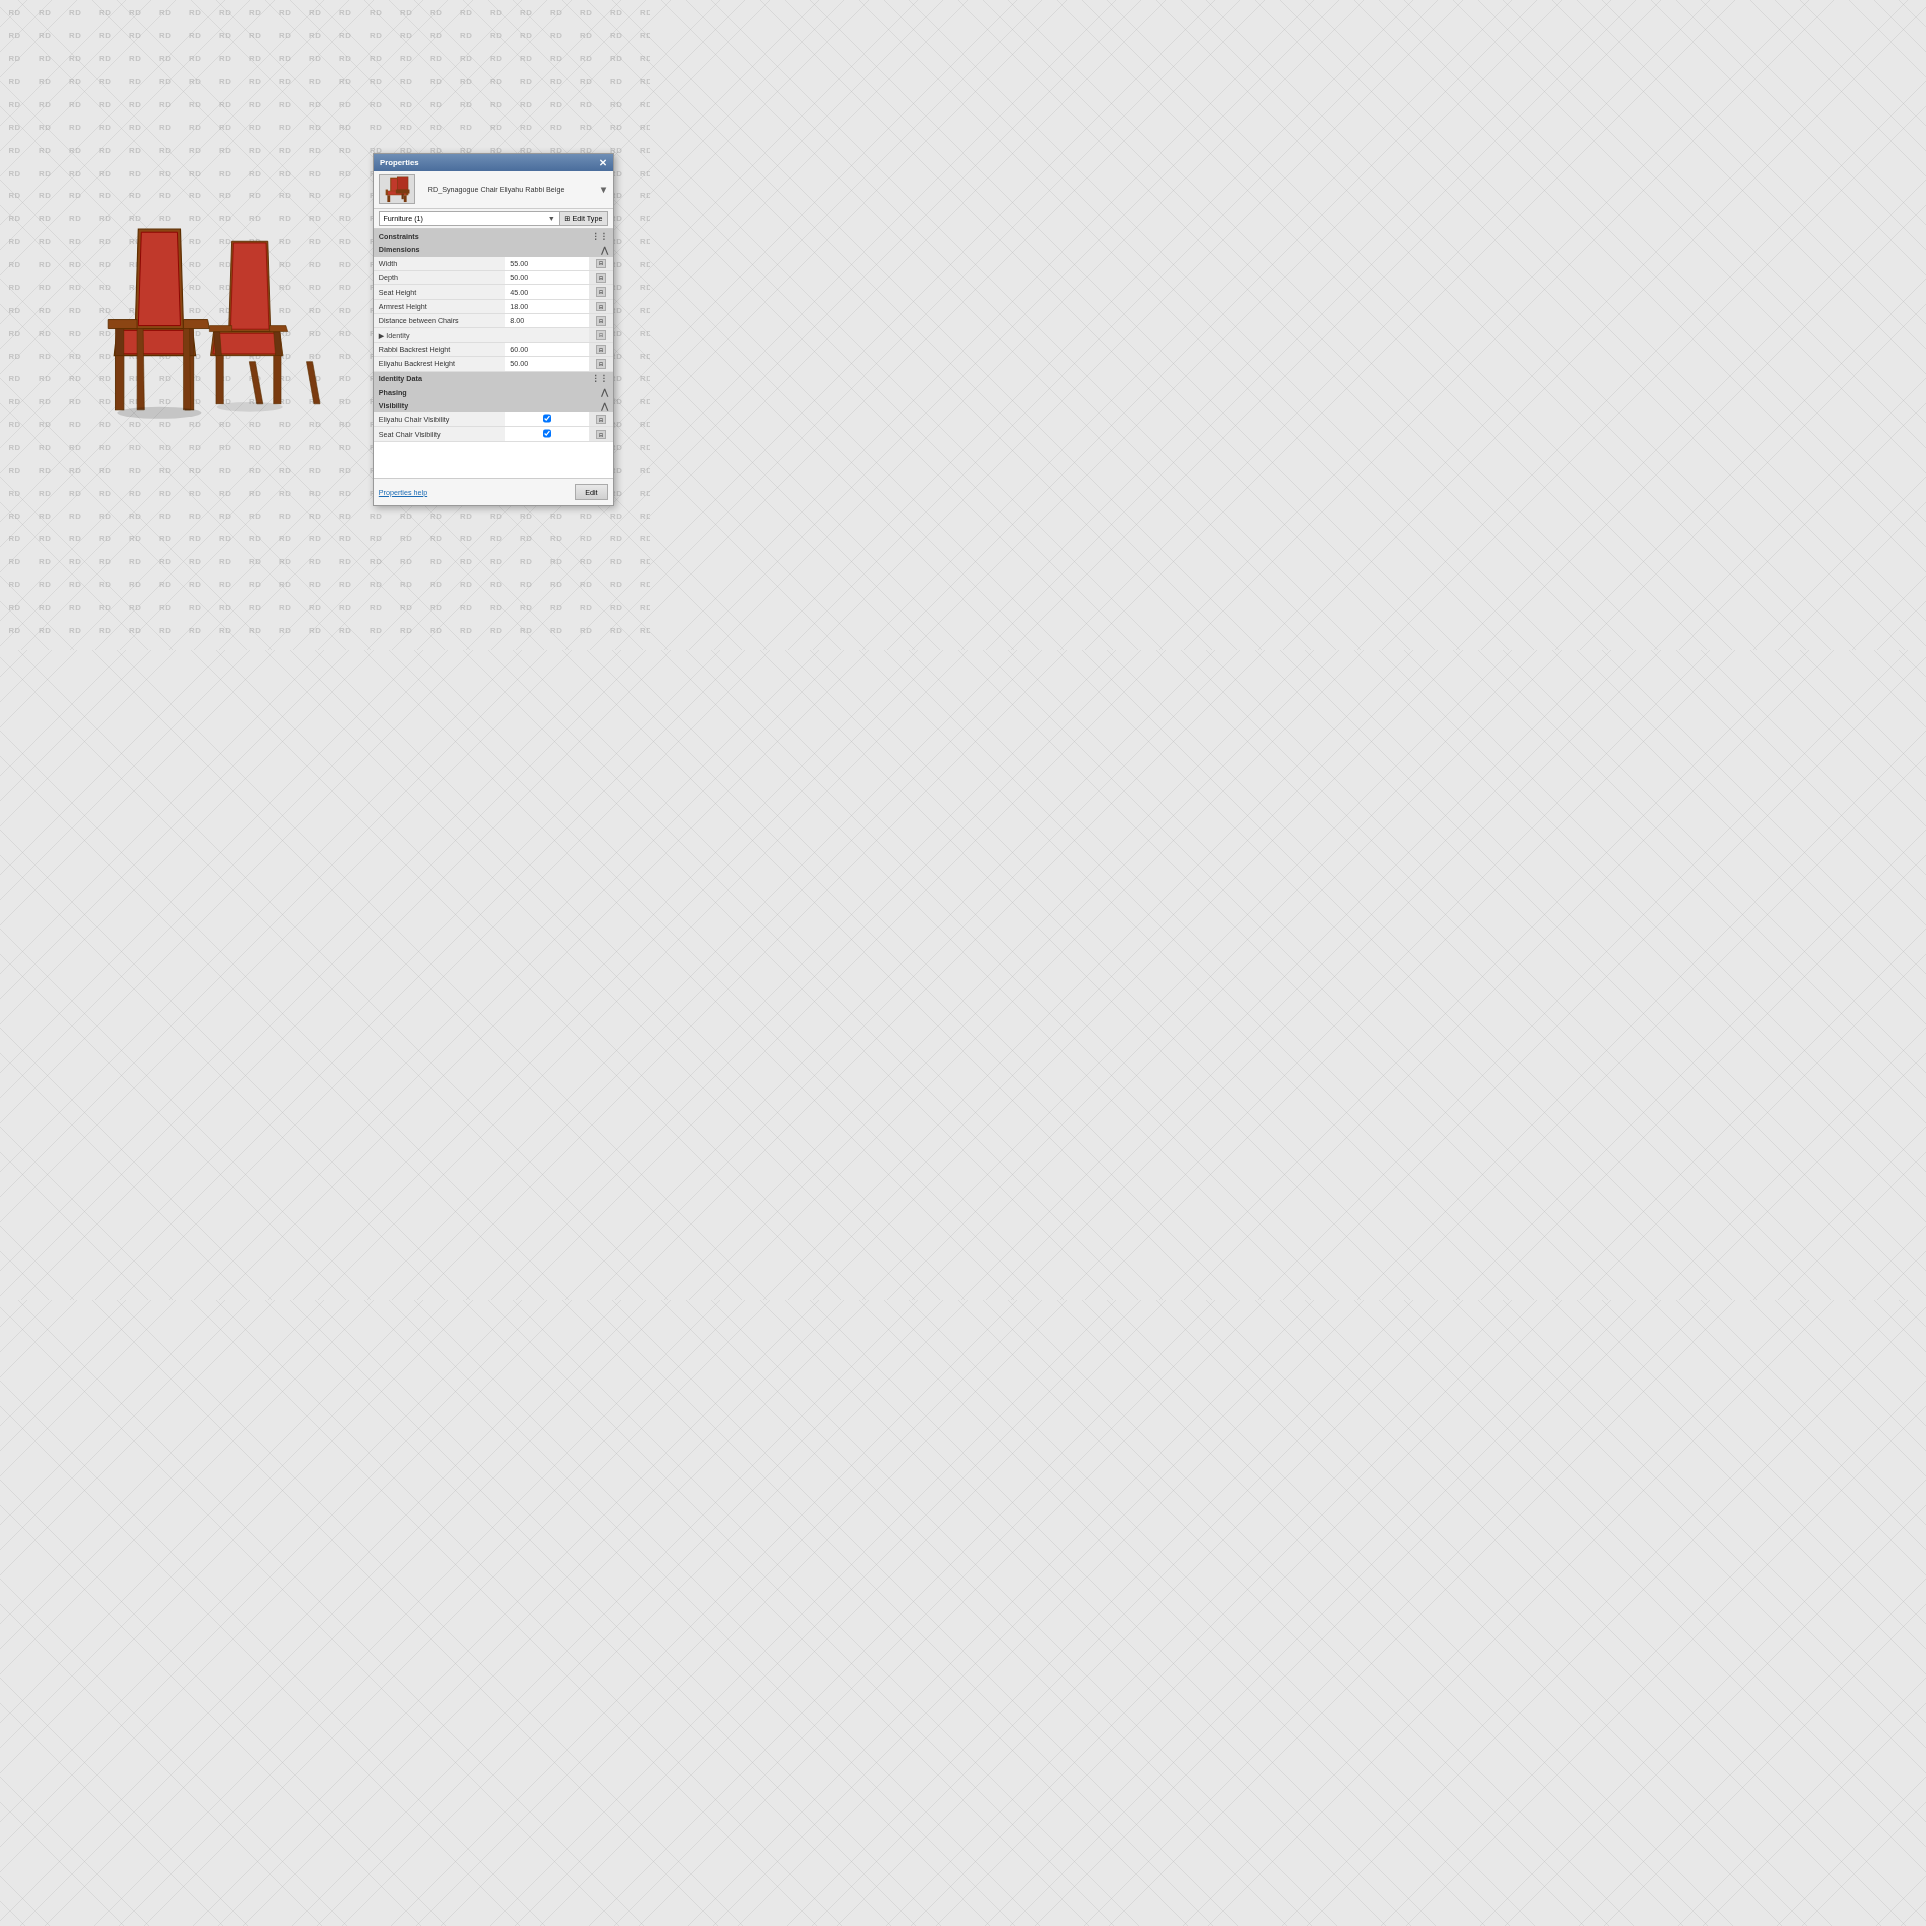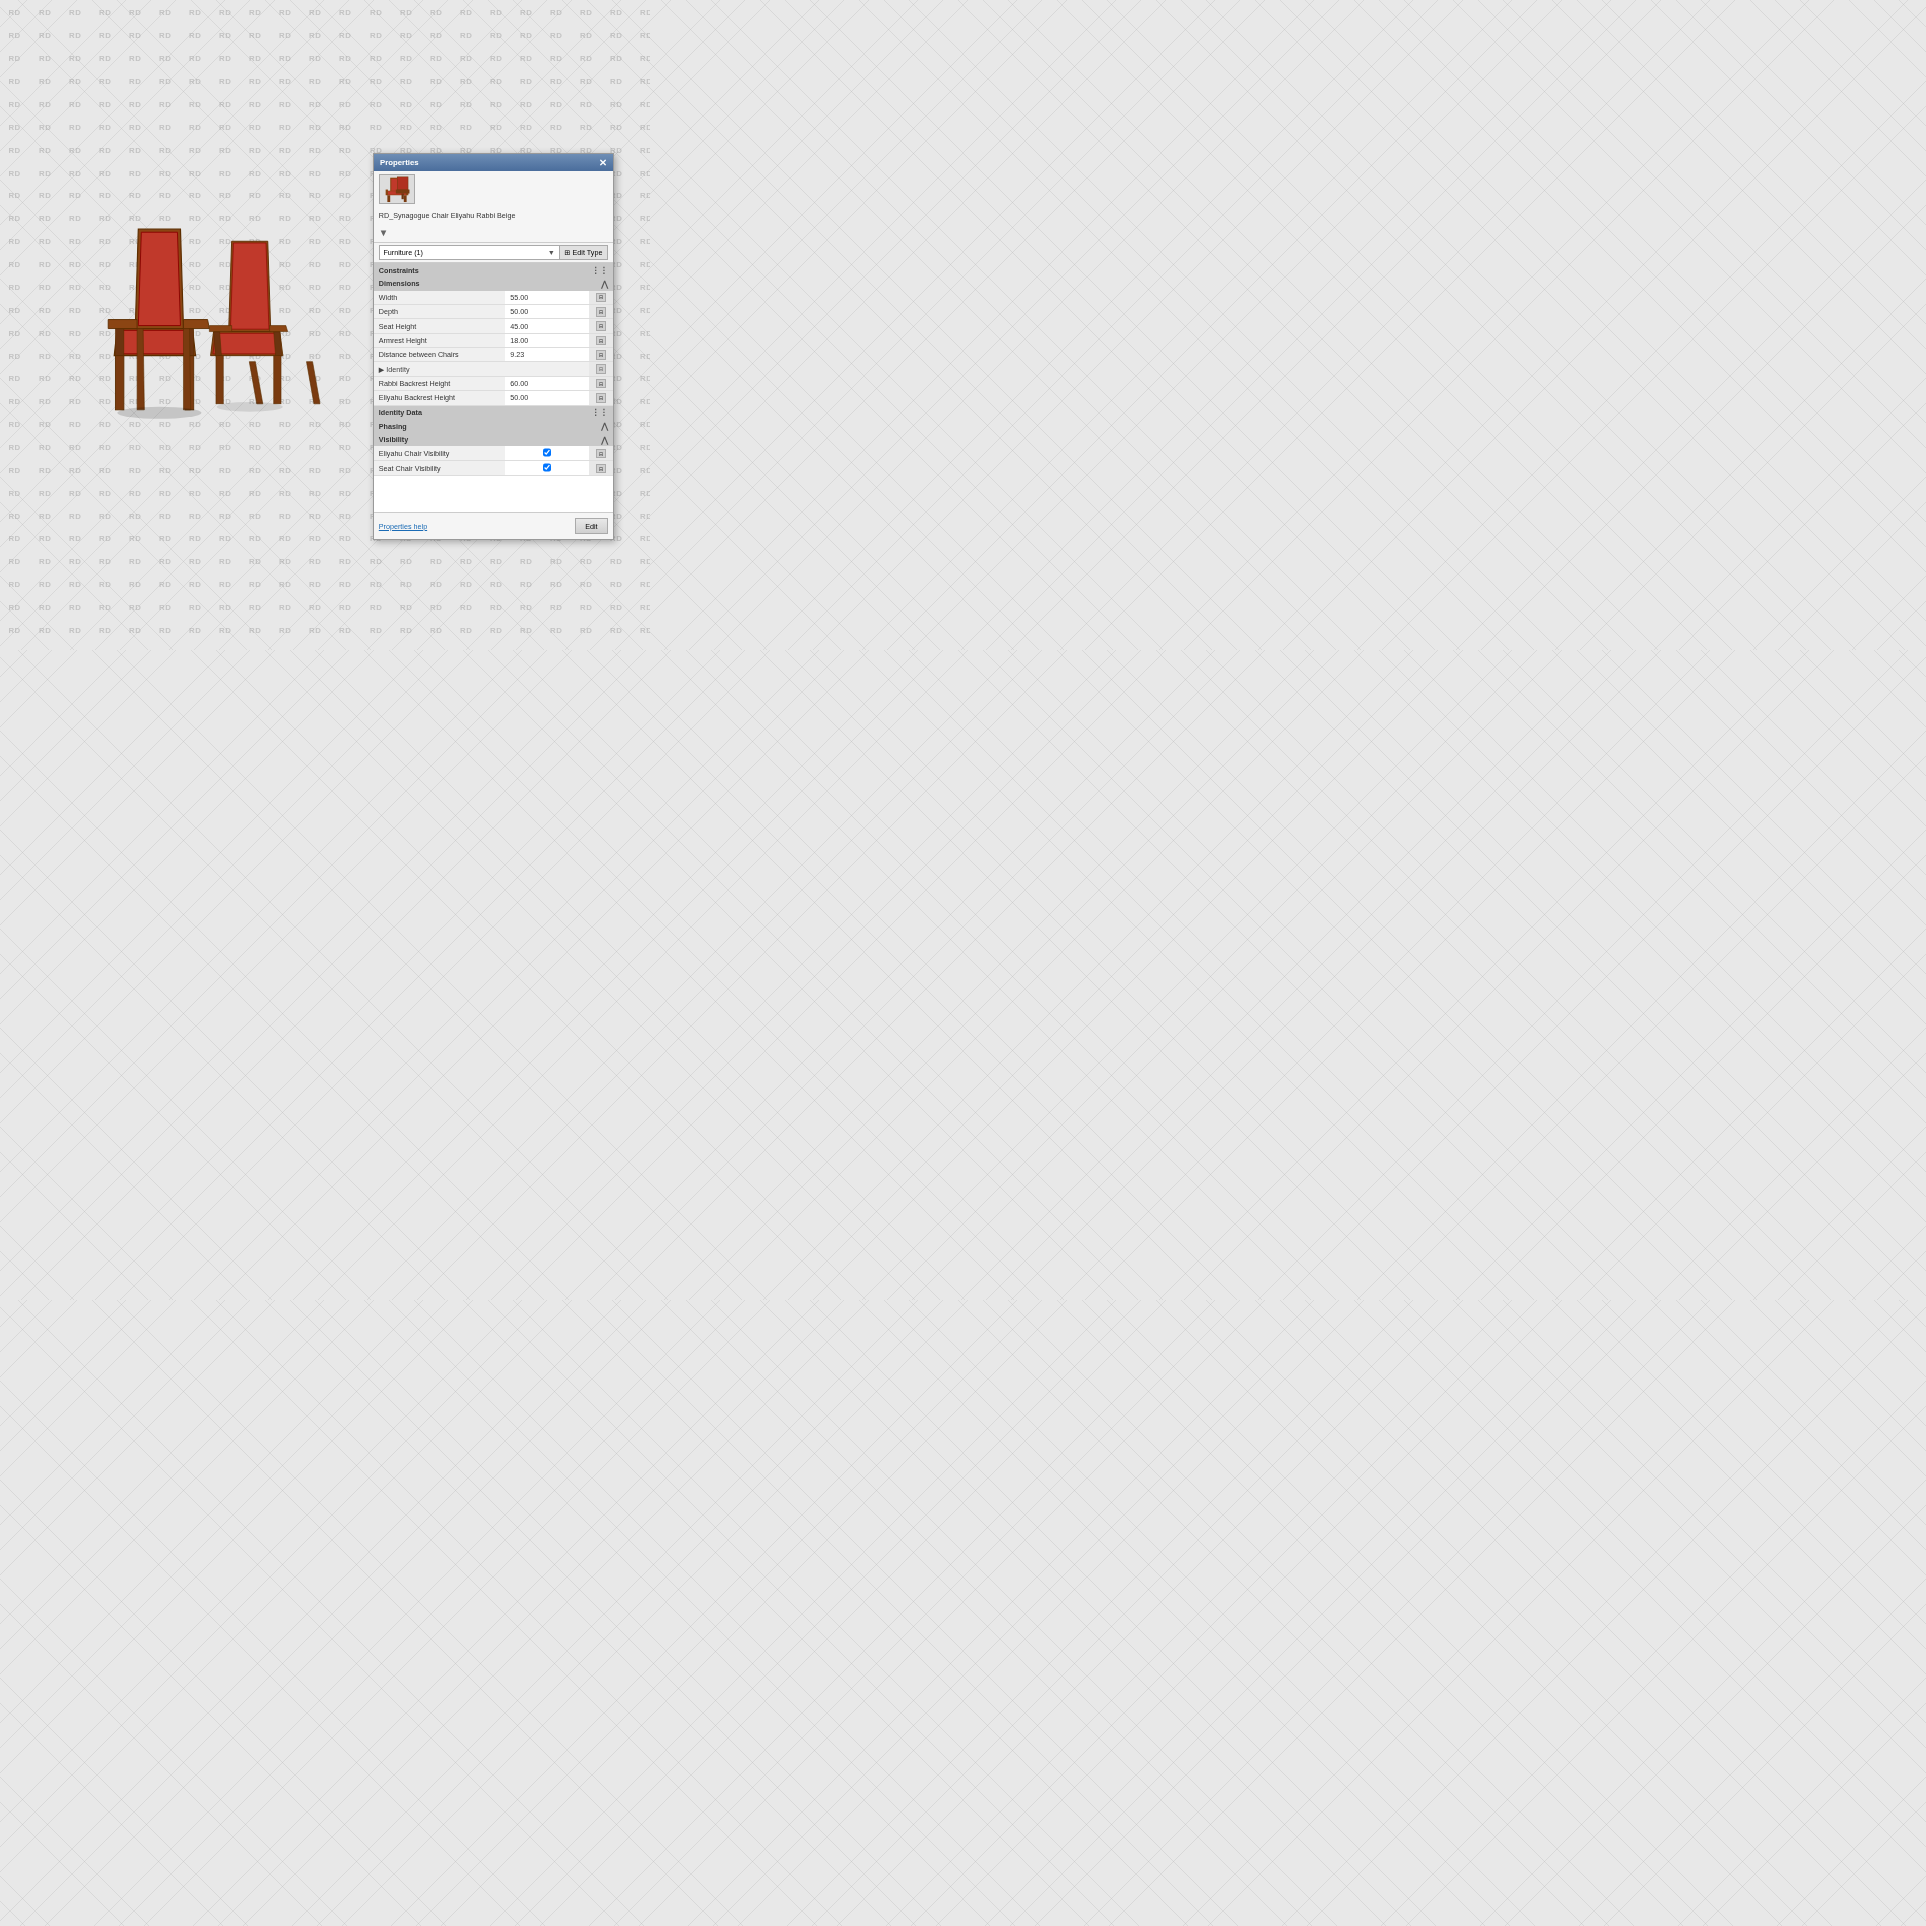--- a/index.html
+++ b/index.html
@@ -84,22 +84,21 @@
       font-weight: bold;
       line-height: 1;
     }
 
     .panel-header {
       display: flex;
       align-items: stretch;
       background: #f5f5f5;
       border-bottom: 0.6px solid #ccc;
       padding: 3.6px 4.8px;
-      gap: 7px;
-      flex-direction: column;
+      gap: 13px;
     }
 
     .panel-thumbnail {
       width: 36px;
       height: 30px;
       background: #ddd;
       border: 0.6px solid #aaa;
       display: flex;
       align-items: center;
       justify-content: center;
@@ -1002,21 +1001,21 @@
         <td class="prop-value">45.00</td>
         <td class="prop-btn"><span class="prop-small-btn">⊟</span></td>
       </tr>
       <tr>
         <td class="prop-name">Armrest Height</td>
         <td class="prop-value">18.00</td>
         <td class="prop-btn"><span class="prop-small-btn">⊟</span></td>
       </tr>
       <tr>
         <td class="prop-name">Distance between Chairs</td>
-        <td class="prop-value">9.23</td>
+        <td class="prop-value">8.00</td>
         <td class="prop-btn"><span class="prop-small-btn">⊟</span></td>
       </tr>
       <tr class="backrest-row">
         <td class="prop-name" colspan="2" style="color:#444;">▶ Identity</td>
         <td class="prop-btn"><span class="prop-small-btn">⊟</span></td>
       </tr>
       <tr>
         <td class="prop-name">Rabbi Backrest Height</td>
         <td class="prop-value">60.00</td>
         <td class="prop-btn"><span class="prop-small-btn">⊟</span></td>

